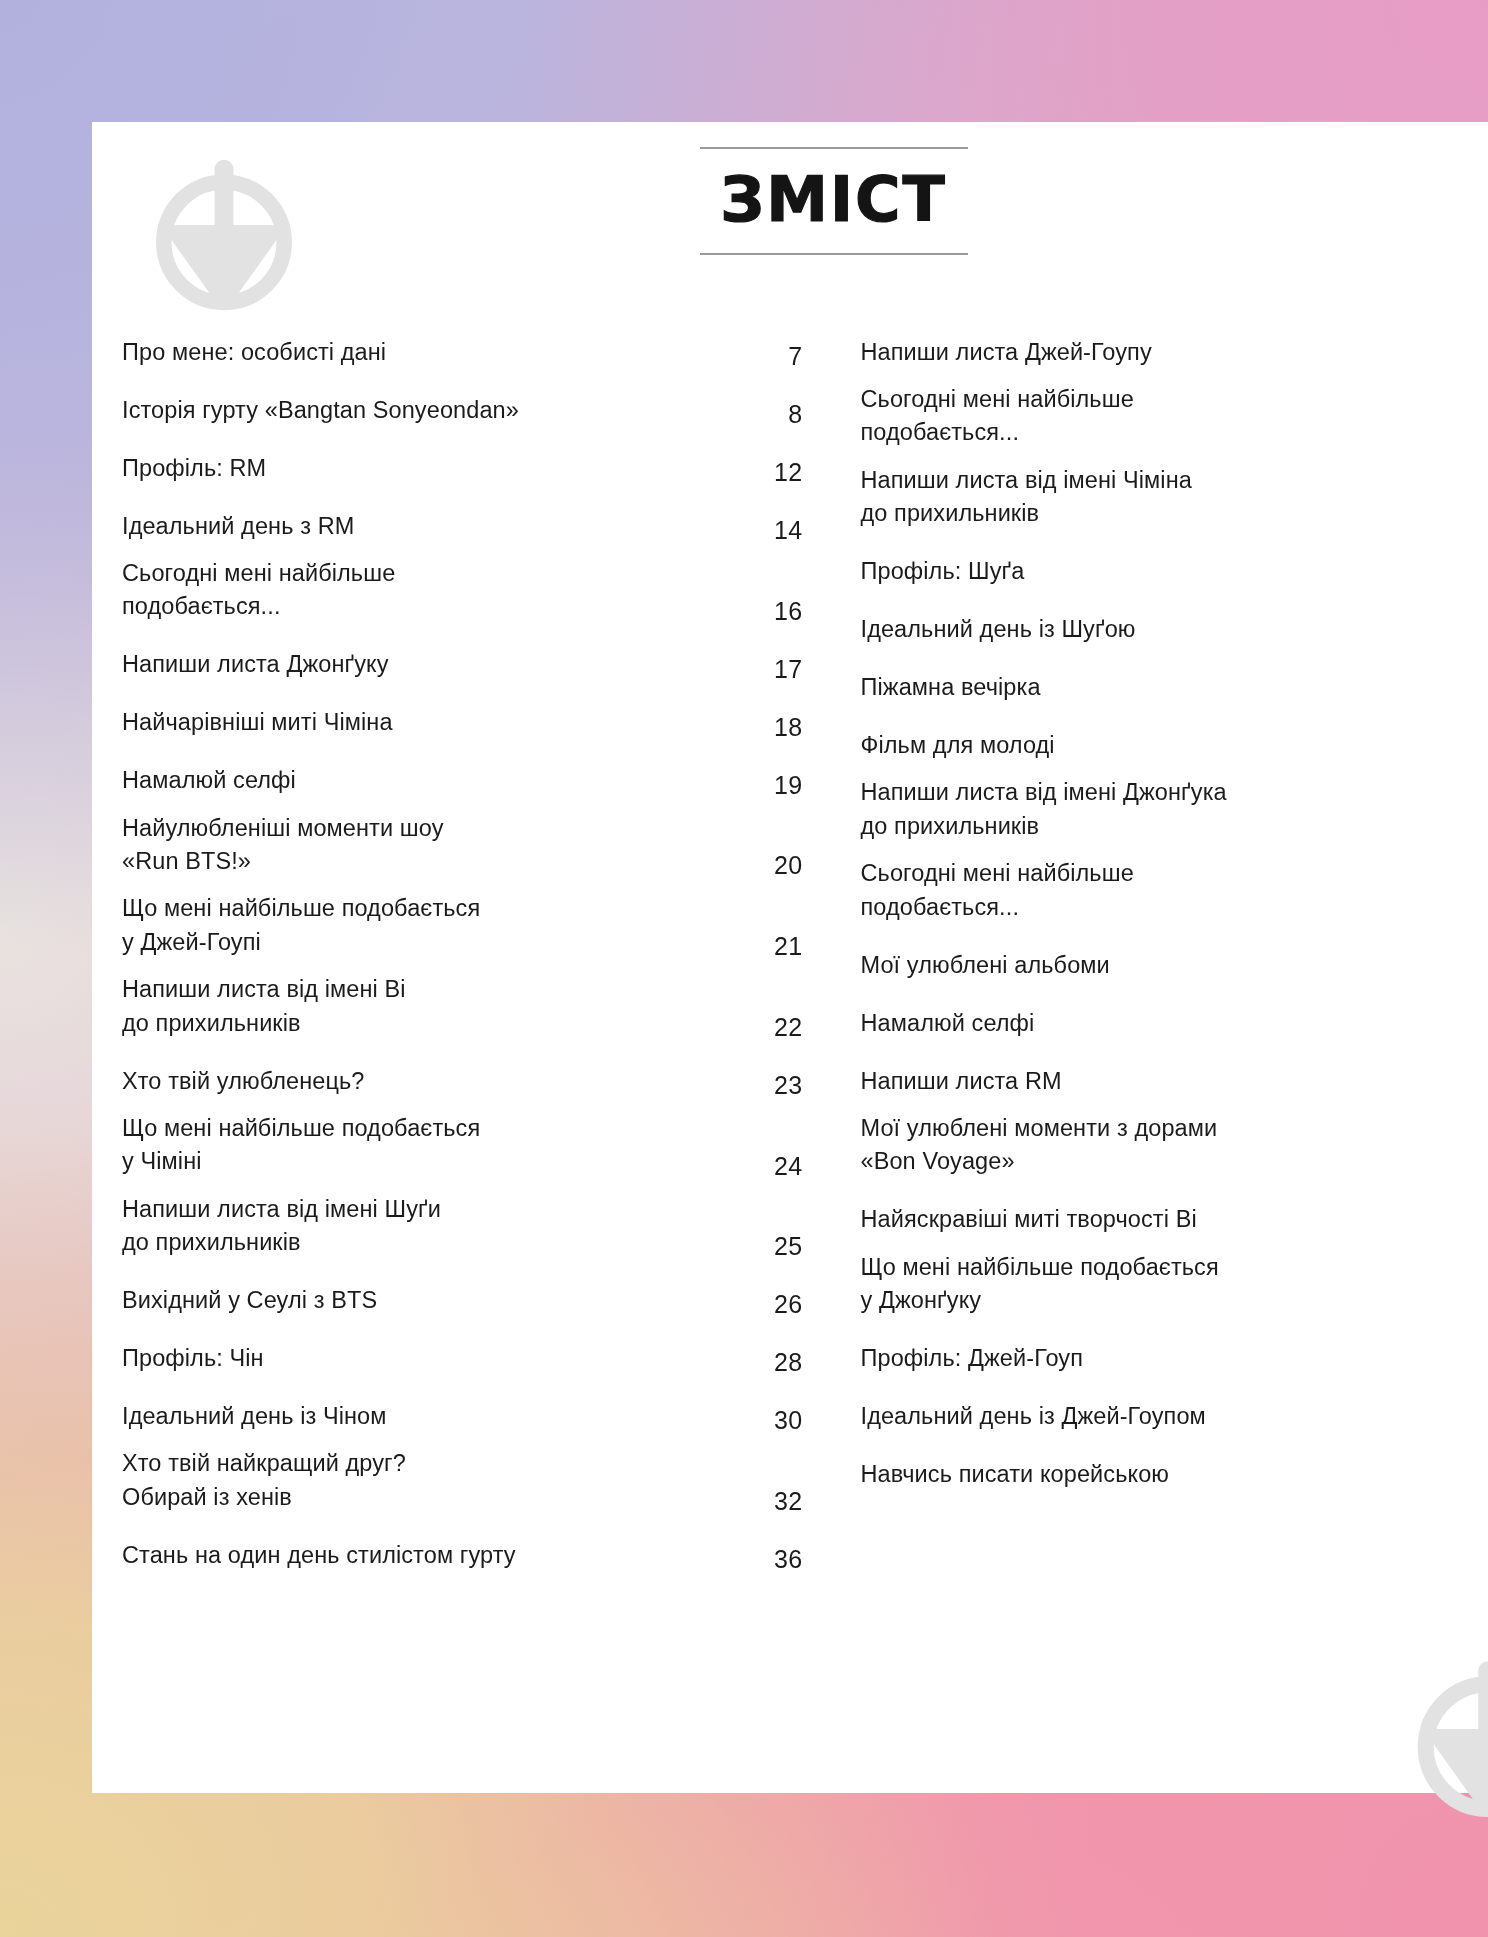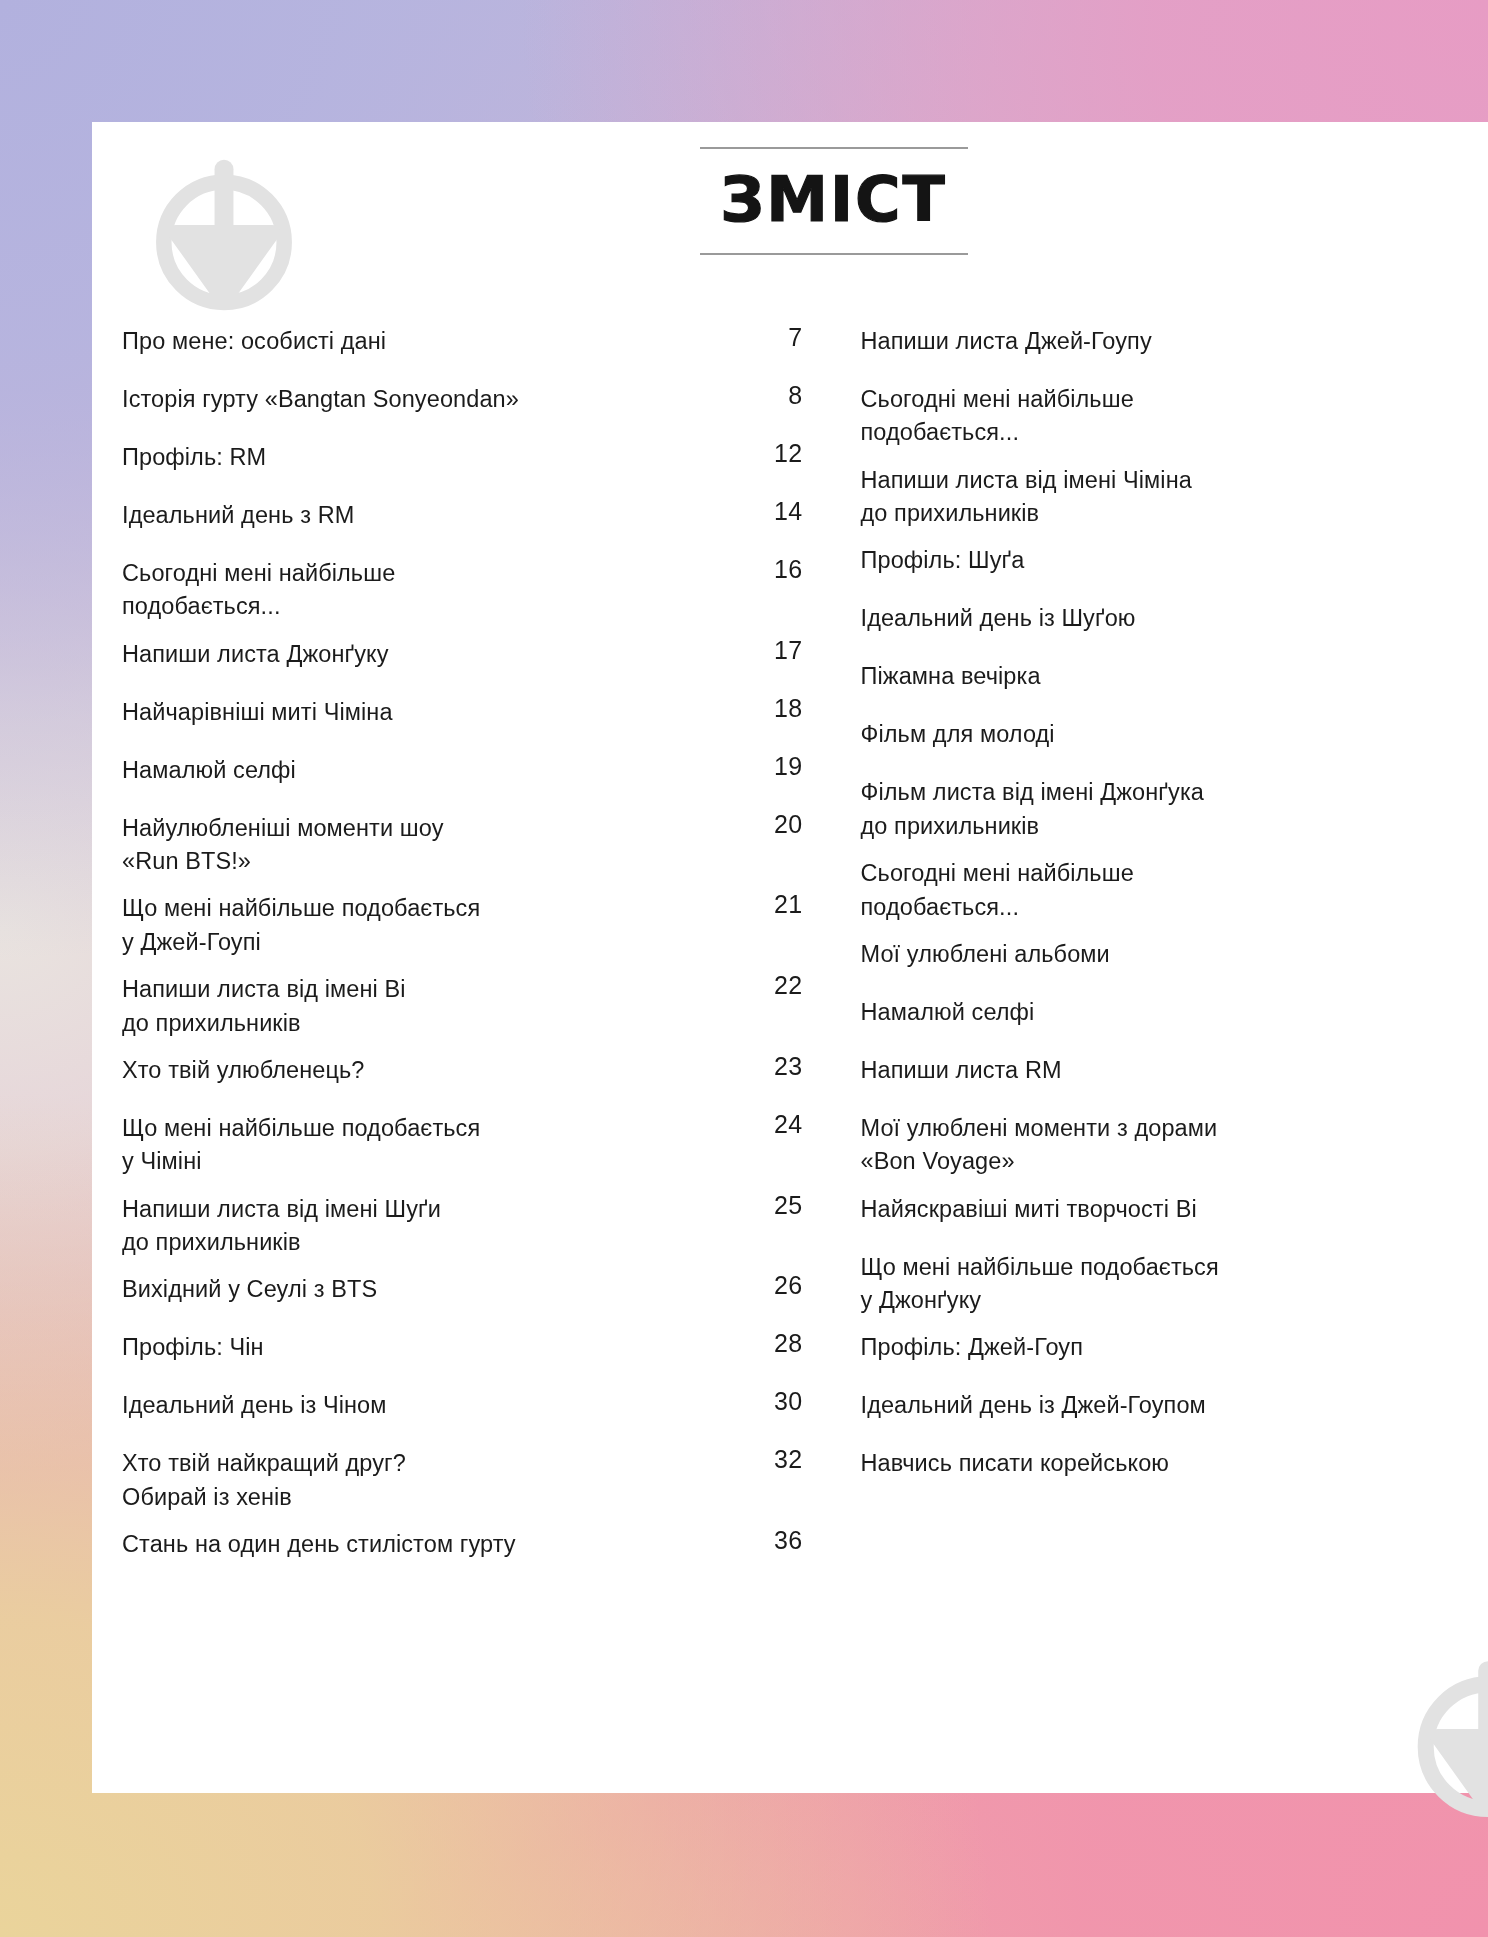--- a/index.html
+++ b/index.html
@@ -88,21 +88,21 @@
   .toc-column {
     flex: 0 0 50%;
     display: flex;
     flex-direction: column;
   }
   #toc-column-left  { padding-left: 2px;  padding-right: 36px; }
   #toc-column-right { padding-left: 22px; padding-right: 24px; }
 
   .toc-entry {
     display: flex;
-    align-items: flex-start;
+    align-items: flex-end;
     min-height: 58px;
     padding: 7px 0;
   }
   .toc-title {
     flex: 1 1 auto;
     font-size: 23.5px;
     line-height: 1.42;
     color: #1b1b1b;
     letter-spacing: 0.1px;
     font-weight: 400;
@@ -258,21 +258,21 @@
         </div>
         <div class="toc-entry">
           <div class="toc-title">Піжамна вечірка</div>
           <div class="toc-page">48</div>
         </div>
         <div class="toc-entry">
           <div class="toc-title">Фільм для молоді</div>
           <div class="toc-page">50</div>
         </div>
         <div class="toc-entry">
-          <div class="toc-title">Фільм листа від імені Джонґука
+          <div class="toc-title">Напиши листа від імені Джонґука
 до прихильників</div>
           <div class="toc-page">52</div>
         </div>
         <div class="toc-entry">
           <div class="toc-title">Сьогодні мені найбільше
 подобається...</div>
           <div class="toc-page">53</div>
         </div>
         <div class="toc-entry">
           <div class="toc-title">Мої улюблені альбоми</div>

